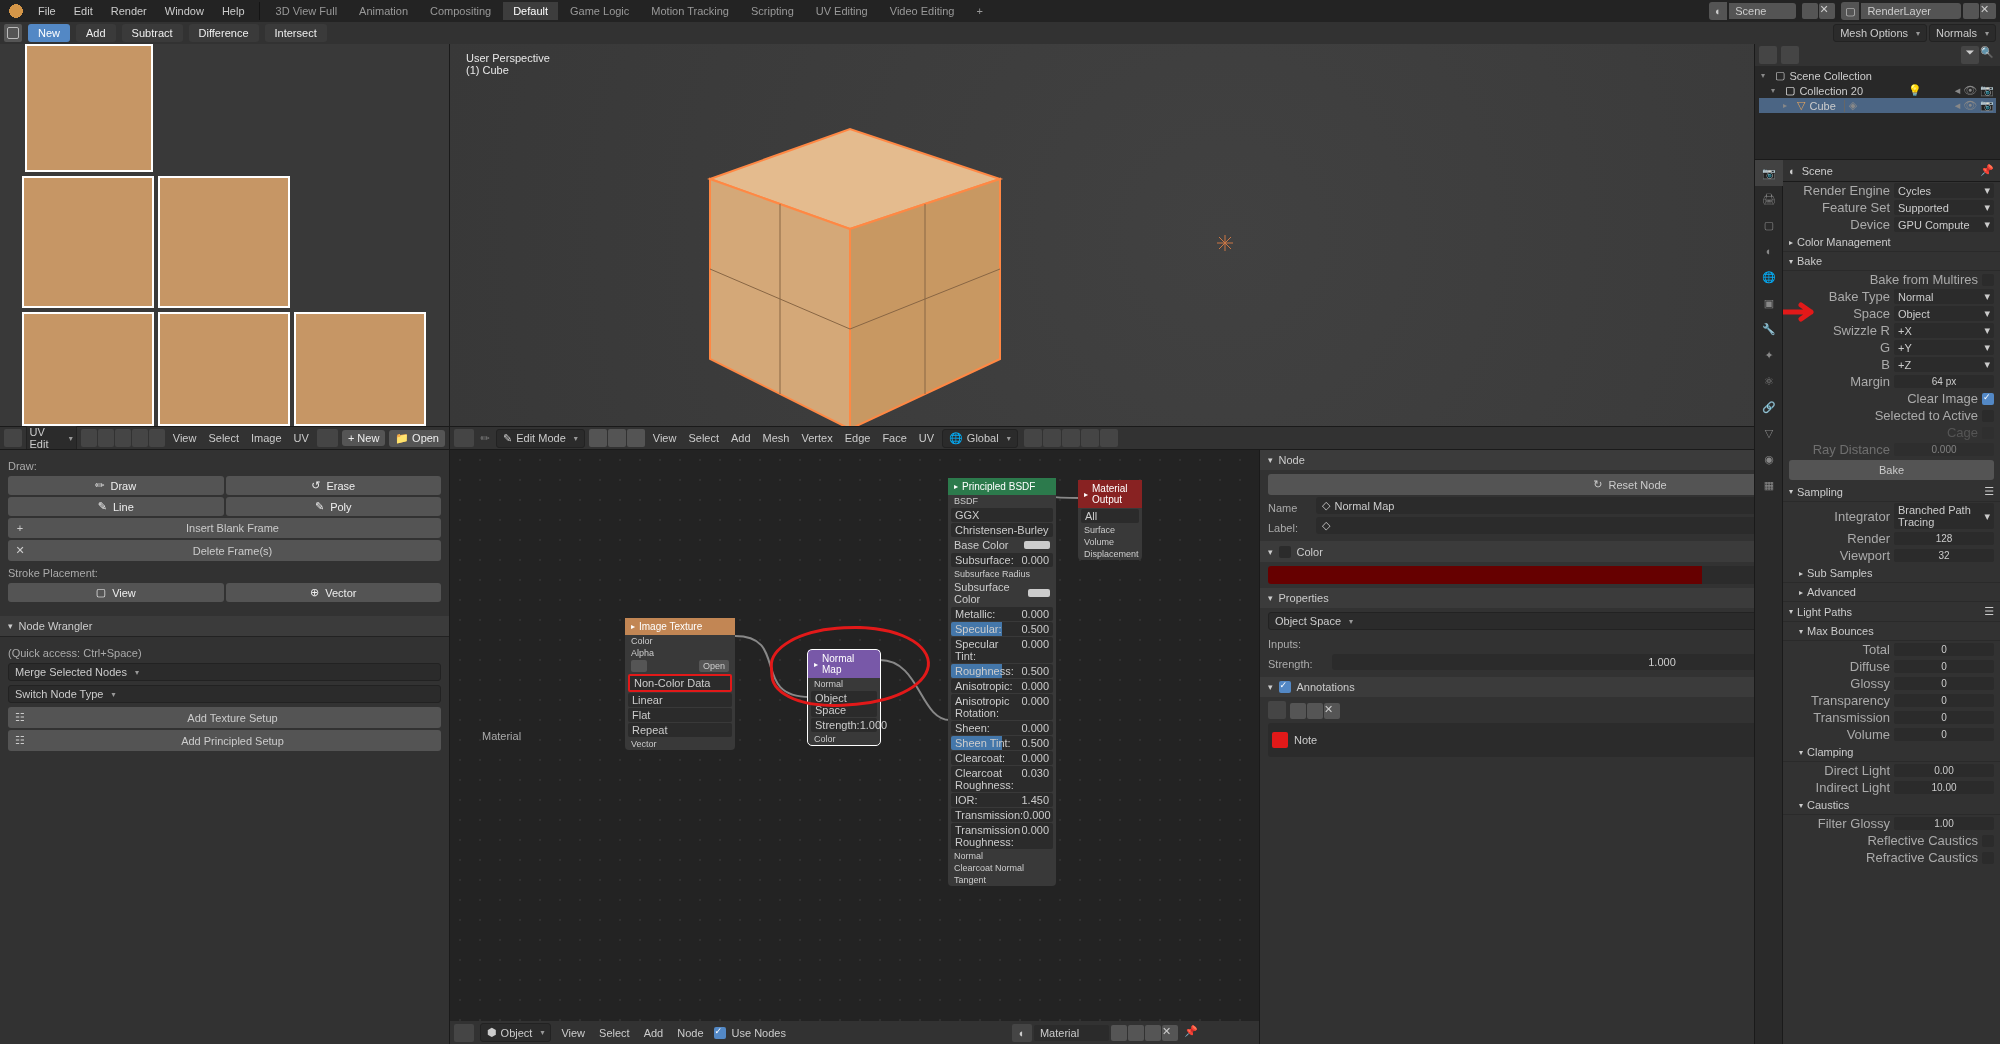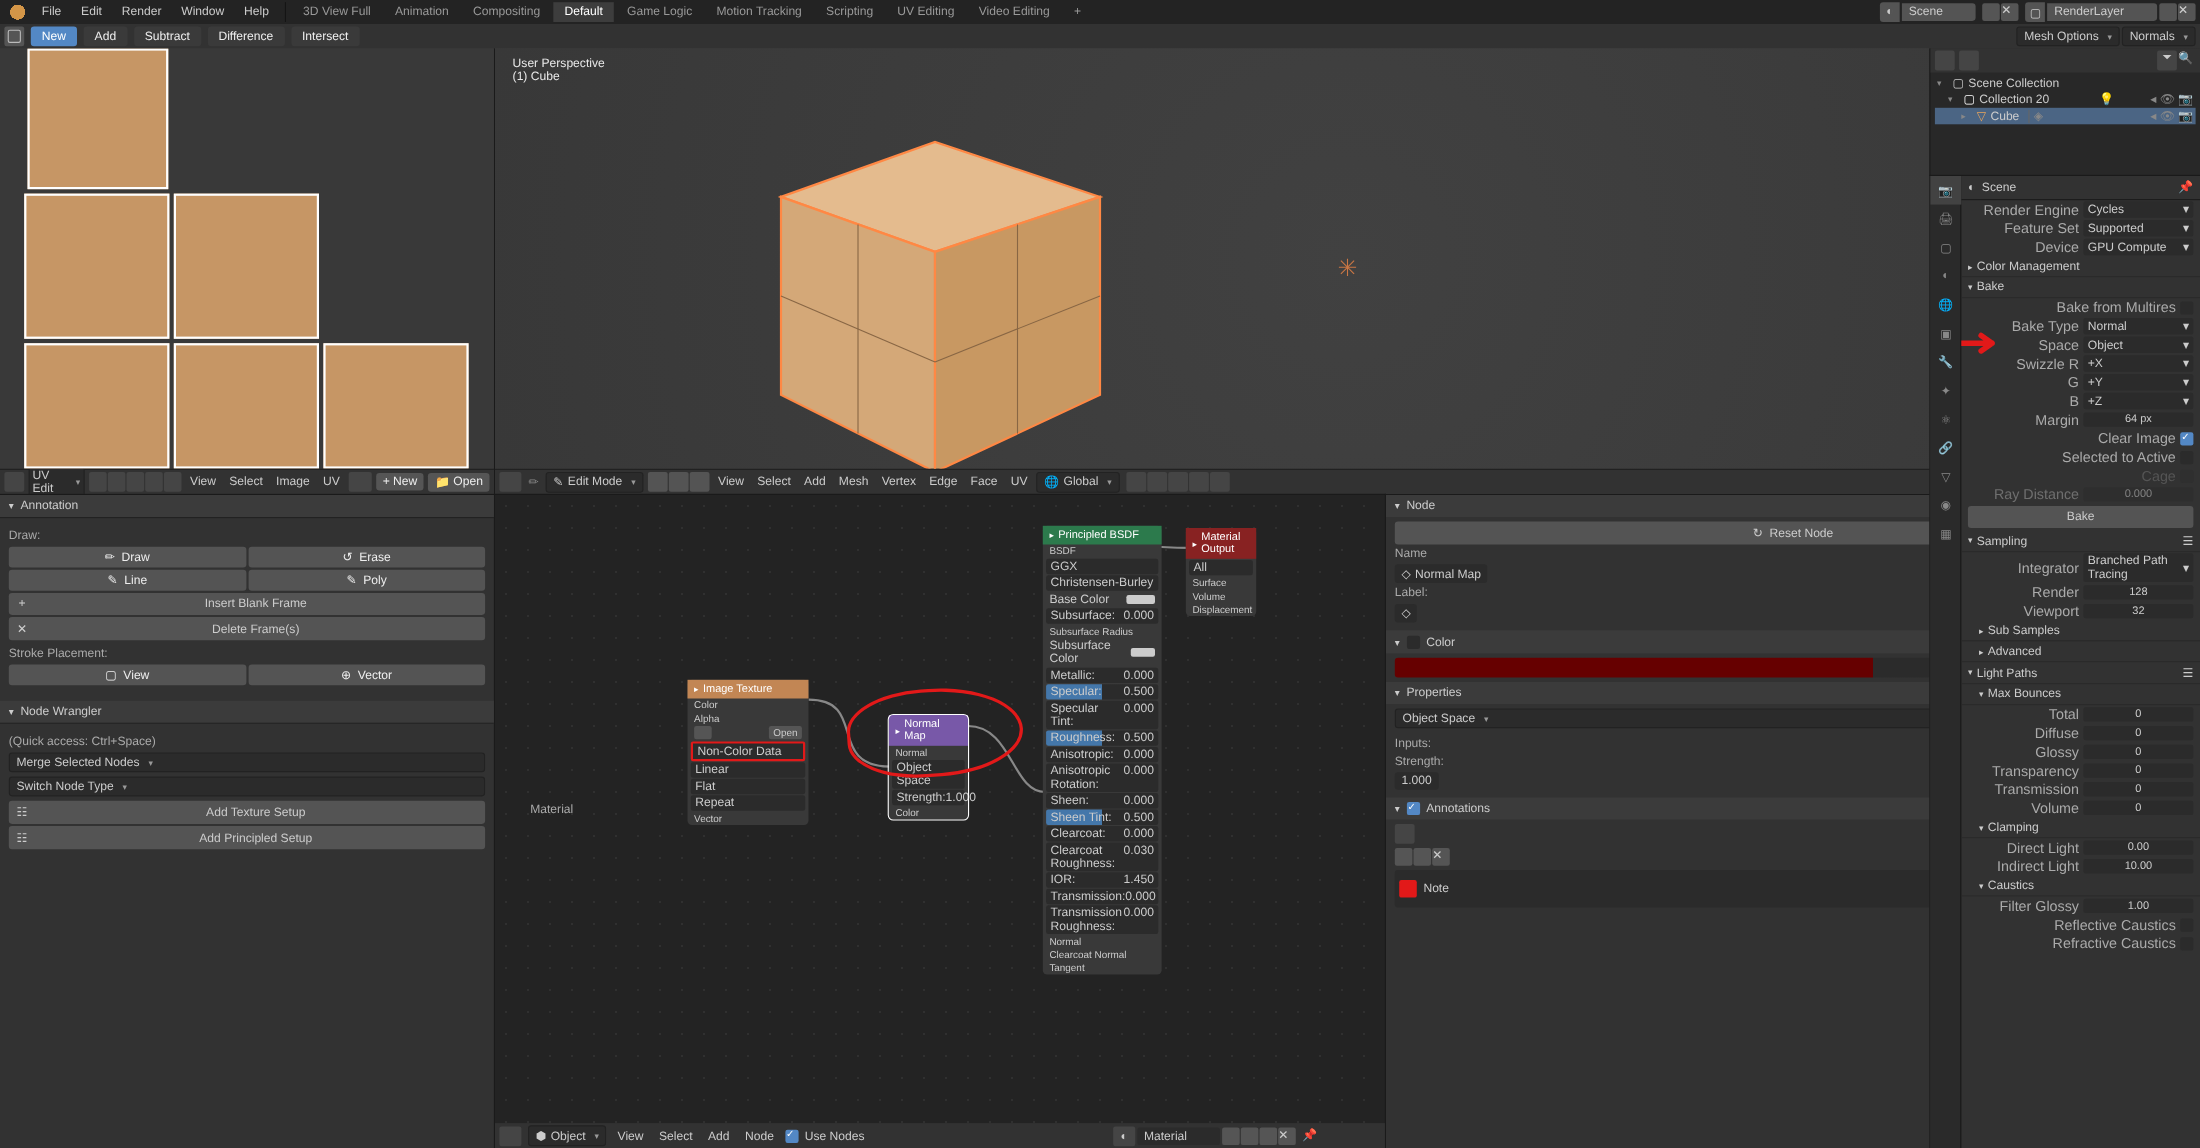--- a/index.html
+++ b/index.html
@@ -53,21 +53,21 @@
 .node { position: absolute; background: #393939; border-radius: 4px; overflow: visible; }
 .node .node-head { padding: 3px 6px; font-size: 10px; color: #fff; display: flex; align-items: center; gap: 4px; }
 .node .node-head::before { content: "▸"; font-size: 8px; }
 .node .node-row { padding: 1px 6px; font-size: 9px; display: flex; justify-content: space-between; align-items: center; gap: 4px; }
 .node .socket-out { text-align: right; }
 .node .field-row { background: #2b2b2b; margin: 1px 3px; padding: 1px 4px; border-radius: 2px; font-size: 9px; display: flex; justify-content: space-between; }
 .right-sidebar { grid-row: 2; grid-column: 3; background: #323232; border-top: 1px solid #1a1a1a; display: flex; flex-direction: column; }
 .rs-panel-head { background: #3b3b3b; padding: 4px 8px; display: flex; align-items: center; gap: 6px; }
 .rs-panel-head::before { content: "▾"; font-size: 9px; }
 .rs-body { padding: 4px 8px; }
-.rs-row { display: flex; align-items: flex-start; margin-bottom: 3px; gap: 4px; flex-direction: column; }
+.rs-row { display: flex; align-items: flex-end; margin-bottom: 3px; gap: 4px; }
 .rs-row .lbl { width: 44px; color: #aaa; }
 .rs-row .val { flex: 1; background: #2b2b2b; padding: 2px 6px; border-radius: 3px; display: flex; align-items: center; gap: 4px; }
 .prop-panel { position: absolute; right: 0; top: 44px; width: 246px; bottom: 0; background: #323232; border-left: 1px solid #1a1a1a; display: flex; }
 .prop-tabs { width: 28px; background: #2a2a2a; display: flex; flex-direction: column; border-right: 1px solid #1a1a1a; }
 .prop-tab { width: 28px; height: 26px; display: flex; align-items: center; justify-content: center; cursor: pointer; color: #888; }
 .prop-tab.active { background: #424242; color: #fff; }
 .prop-content { flex: 1; overflow-y: auto; }
 .outliner { position: absolute; right: 0; top: 44px; width: 246px; height: 116px; background: #282828; border-left: 1px solid #1a1a1a; border-bottom: 1px solid #1a1a1a; z-index: 3; }
 .outliner-header { height: 22px; background: #323232; display: flex; align-items: center; padding: 0 4px; gap: 4px; }
 .outliner-body { padding: 2px 4px; }
@@ -254,23 +254,20 @@
         <div class="icon-btn" style="width:18px;height:18px;background:#454545;border-radius:2px"></div>
         <div class="icon-btn" style="width:18px;height:18px;background:#454545;border-radius:2px"></div>
         <div class="icon-btn" style="width:18px;height:18px;background:#454545;border-radius:2px"></div>
         <div class="icon-btn" style="width:18px;height:18px;background:#6795d4;border-radius:2px"></div>
         <span style="padding:0 4px">Overlays</span>
       </div>
     </div>
   </div>
 
   <div class="left-tools">
-    <div class="panel-header">
-        <span>Annotation</span>
-      </div>
     <div class="panel-body">
       <div class="label-txt">Draw:</div>
       <div class="two-btn">
         <div class="btn">
             <span>✏</span>
             <span>Draw</span>
           </div>
         <div class="btn">
             <span>↺</span>
             <span>Erase</span>

